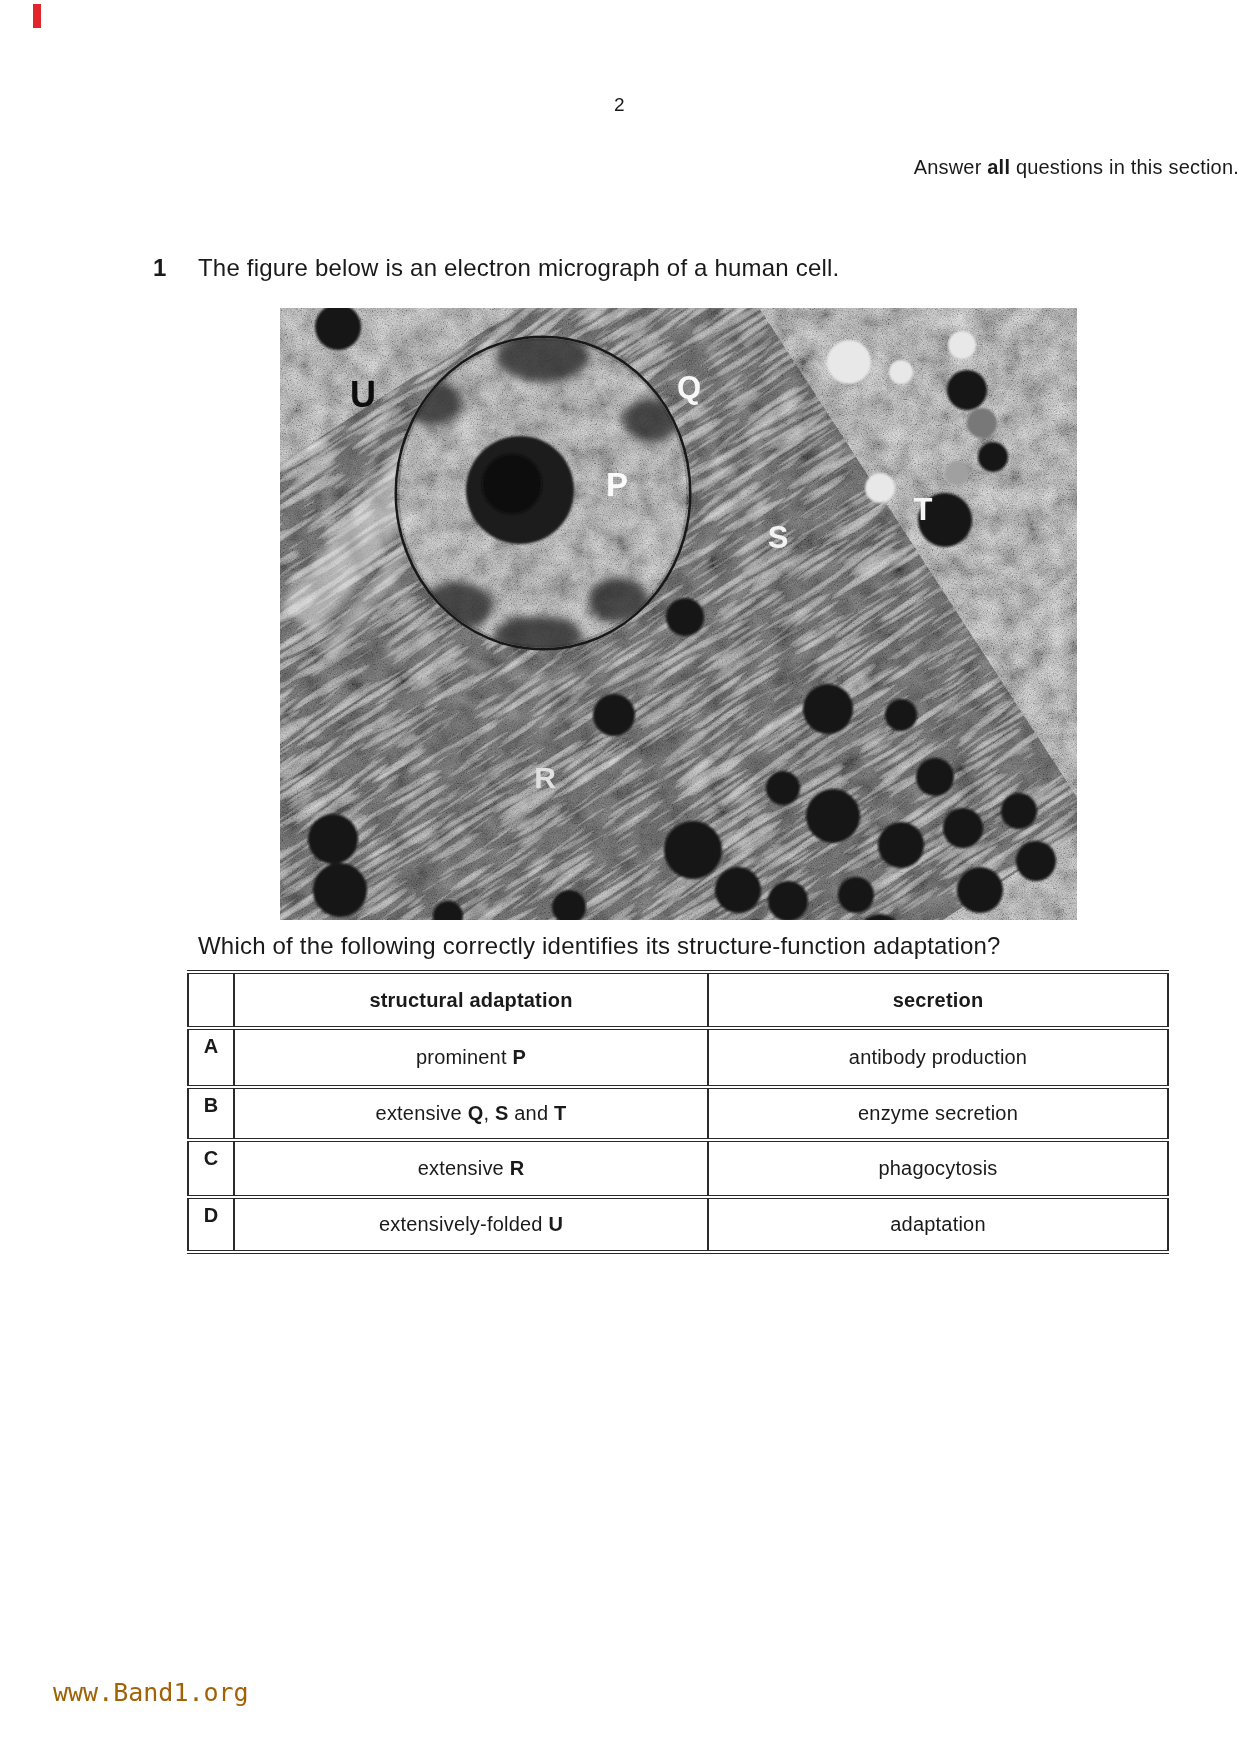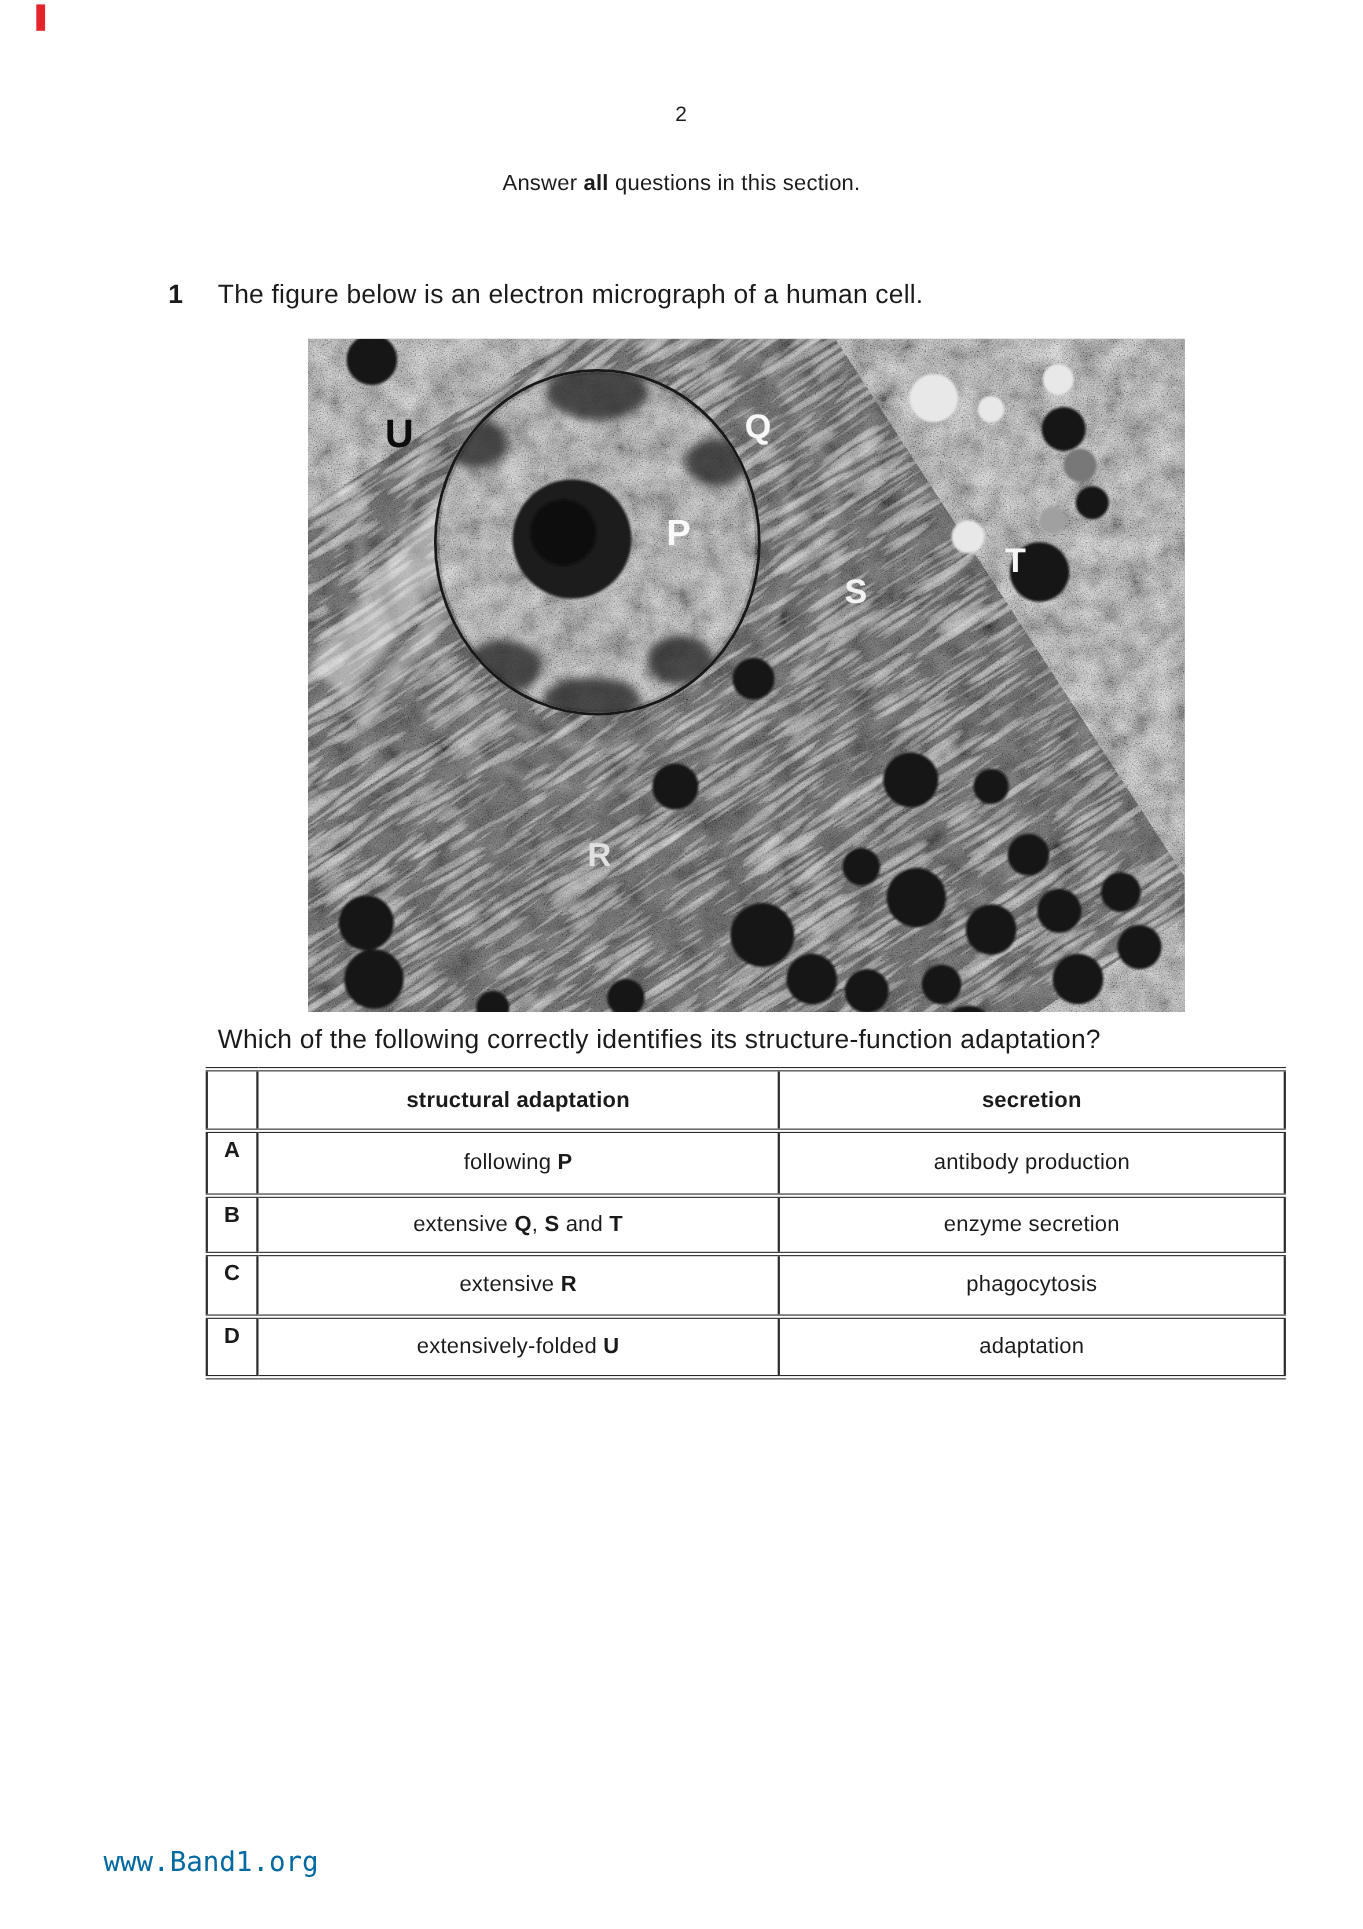--- a/index.html
+++ b/index.html
@@ -1,39 +1,39 @@
 <!DOCTYPE html>
 <html><head>
 <meta charset="utf-8">
 <style>
   html,body{margin:0;padding:0;background:#ffffff;}
   body{width:1239px;height:1754px;position:relative;font-family:"Liberation Sans",sans-serif;color:#1a1a1a;}
   .page{position:absolute;inset:0;background:#ffffff;overflow:hidden;}
   .red-mark{position:absolute;left:33px;top:4px;width:8px;height:24px;background:#e3242b;}
   .page-number{position:absolute;top:94px;left:0;width:100%;text-align:center;font-size:19px;letter-spacing:.5px;}
-  .instruction{position:absolute;top:156px;left:0;width:100%;text-align:center;font-size:20px;letter-spacing:.2px;}
+  .instruction{position:absolute;top:156px;left:0;width:100%;text-align:right;font-size:20px;letter-spacing:.2px;}
   .question-line{position:absolute;top:254px;left:153px;font-size:24px;letter-spacing:.2px;white-space:nowrap;}
   .qnum{display:inline-block;width:45px;font-weight:bold;}
   .micrograph{position:absolute;left:280px;top:308px;width:797px;height:612px;background:#a2a2a2;overflow:hidden;}
   .micrograph svg{display:block;}
   .prompt{position:absolute;top:932px;left:198px;font-size:24px;letter-spacing:.2px;white-space:nowrap;}
   table.options{position:absolute;left:187px;top:970px;width:980px;border-collapse:collapse;table-layout:fixed;}
   table.options th,table.options td{
     border-left:2px solid #2a2a2a;border-right:2px solid #2a2a2a;
     border-top:4px double #2a2a2a;border-bottom:4px double #2a2a2a;
     font-size:20px;text-align:center;vertical-align:middle;padding:0;letter-spacing:.2px;
   }
   table.options thead tr{height:56px;}
   table.options tbody tr:nth-child(1){height:59px;}
   table.options tbody tr:nth-child(2){height:53px;}
   table.options tbody tr:nth-child(3){height:57px;}
   table.options tbody tr:nth-child(4){height:55px;}
   table.options th{font-weight:bold;}
   table.options td.opt{vertical-align:top;text-align:center;font-weight:bold;padding-top:5px;font-size:20px;}
-  .footer{position:absolute;left:53px;top:1678px;font-family:"DejaVu Sans Mono",monospace;font-size:25px;color:#0369a1;margin-left:41px;}
+  .footer{position:absolute;left:53px;top:1678px;font-family:"DejaVu Sans Mono",monospace;font-size:25px;color:#a16207;}
   b{font-weight:bold;}
 </style>
 </head>
 <body>
 
 <div class="page">
 
   <div class="red-mark"></div>
 
   <div class="page-number">2</div>
@@ -183,21 +183,21 @@
     <thead>
       <tr>
         <th class="opt-col"></th>
         <th>structural adaptation</th>
         <th>secretion</th>
       </tr>
     </thead>
     <tbody id="option-rows">
         <tr>
           <td class="opt">A</td>
-          <td><span>following </span><b>P</b></td>
+          <td><span>prominent </span><b>P</b></td>
           <td>antibody production</td>
         </tr>
         <tr>
           <td class="opt">B</td>
           <td><span>extensive </span><b>Q</b><span>, </span><b>S</b><span> and </span><b>T</b></td>
           <td>enzyme secretion</td>
         </tr>
         <tr>
           <td class="opt">C</td>
           <td><span>extensive  </span><b>R</b></td>

